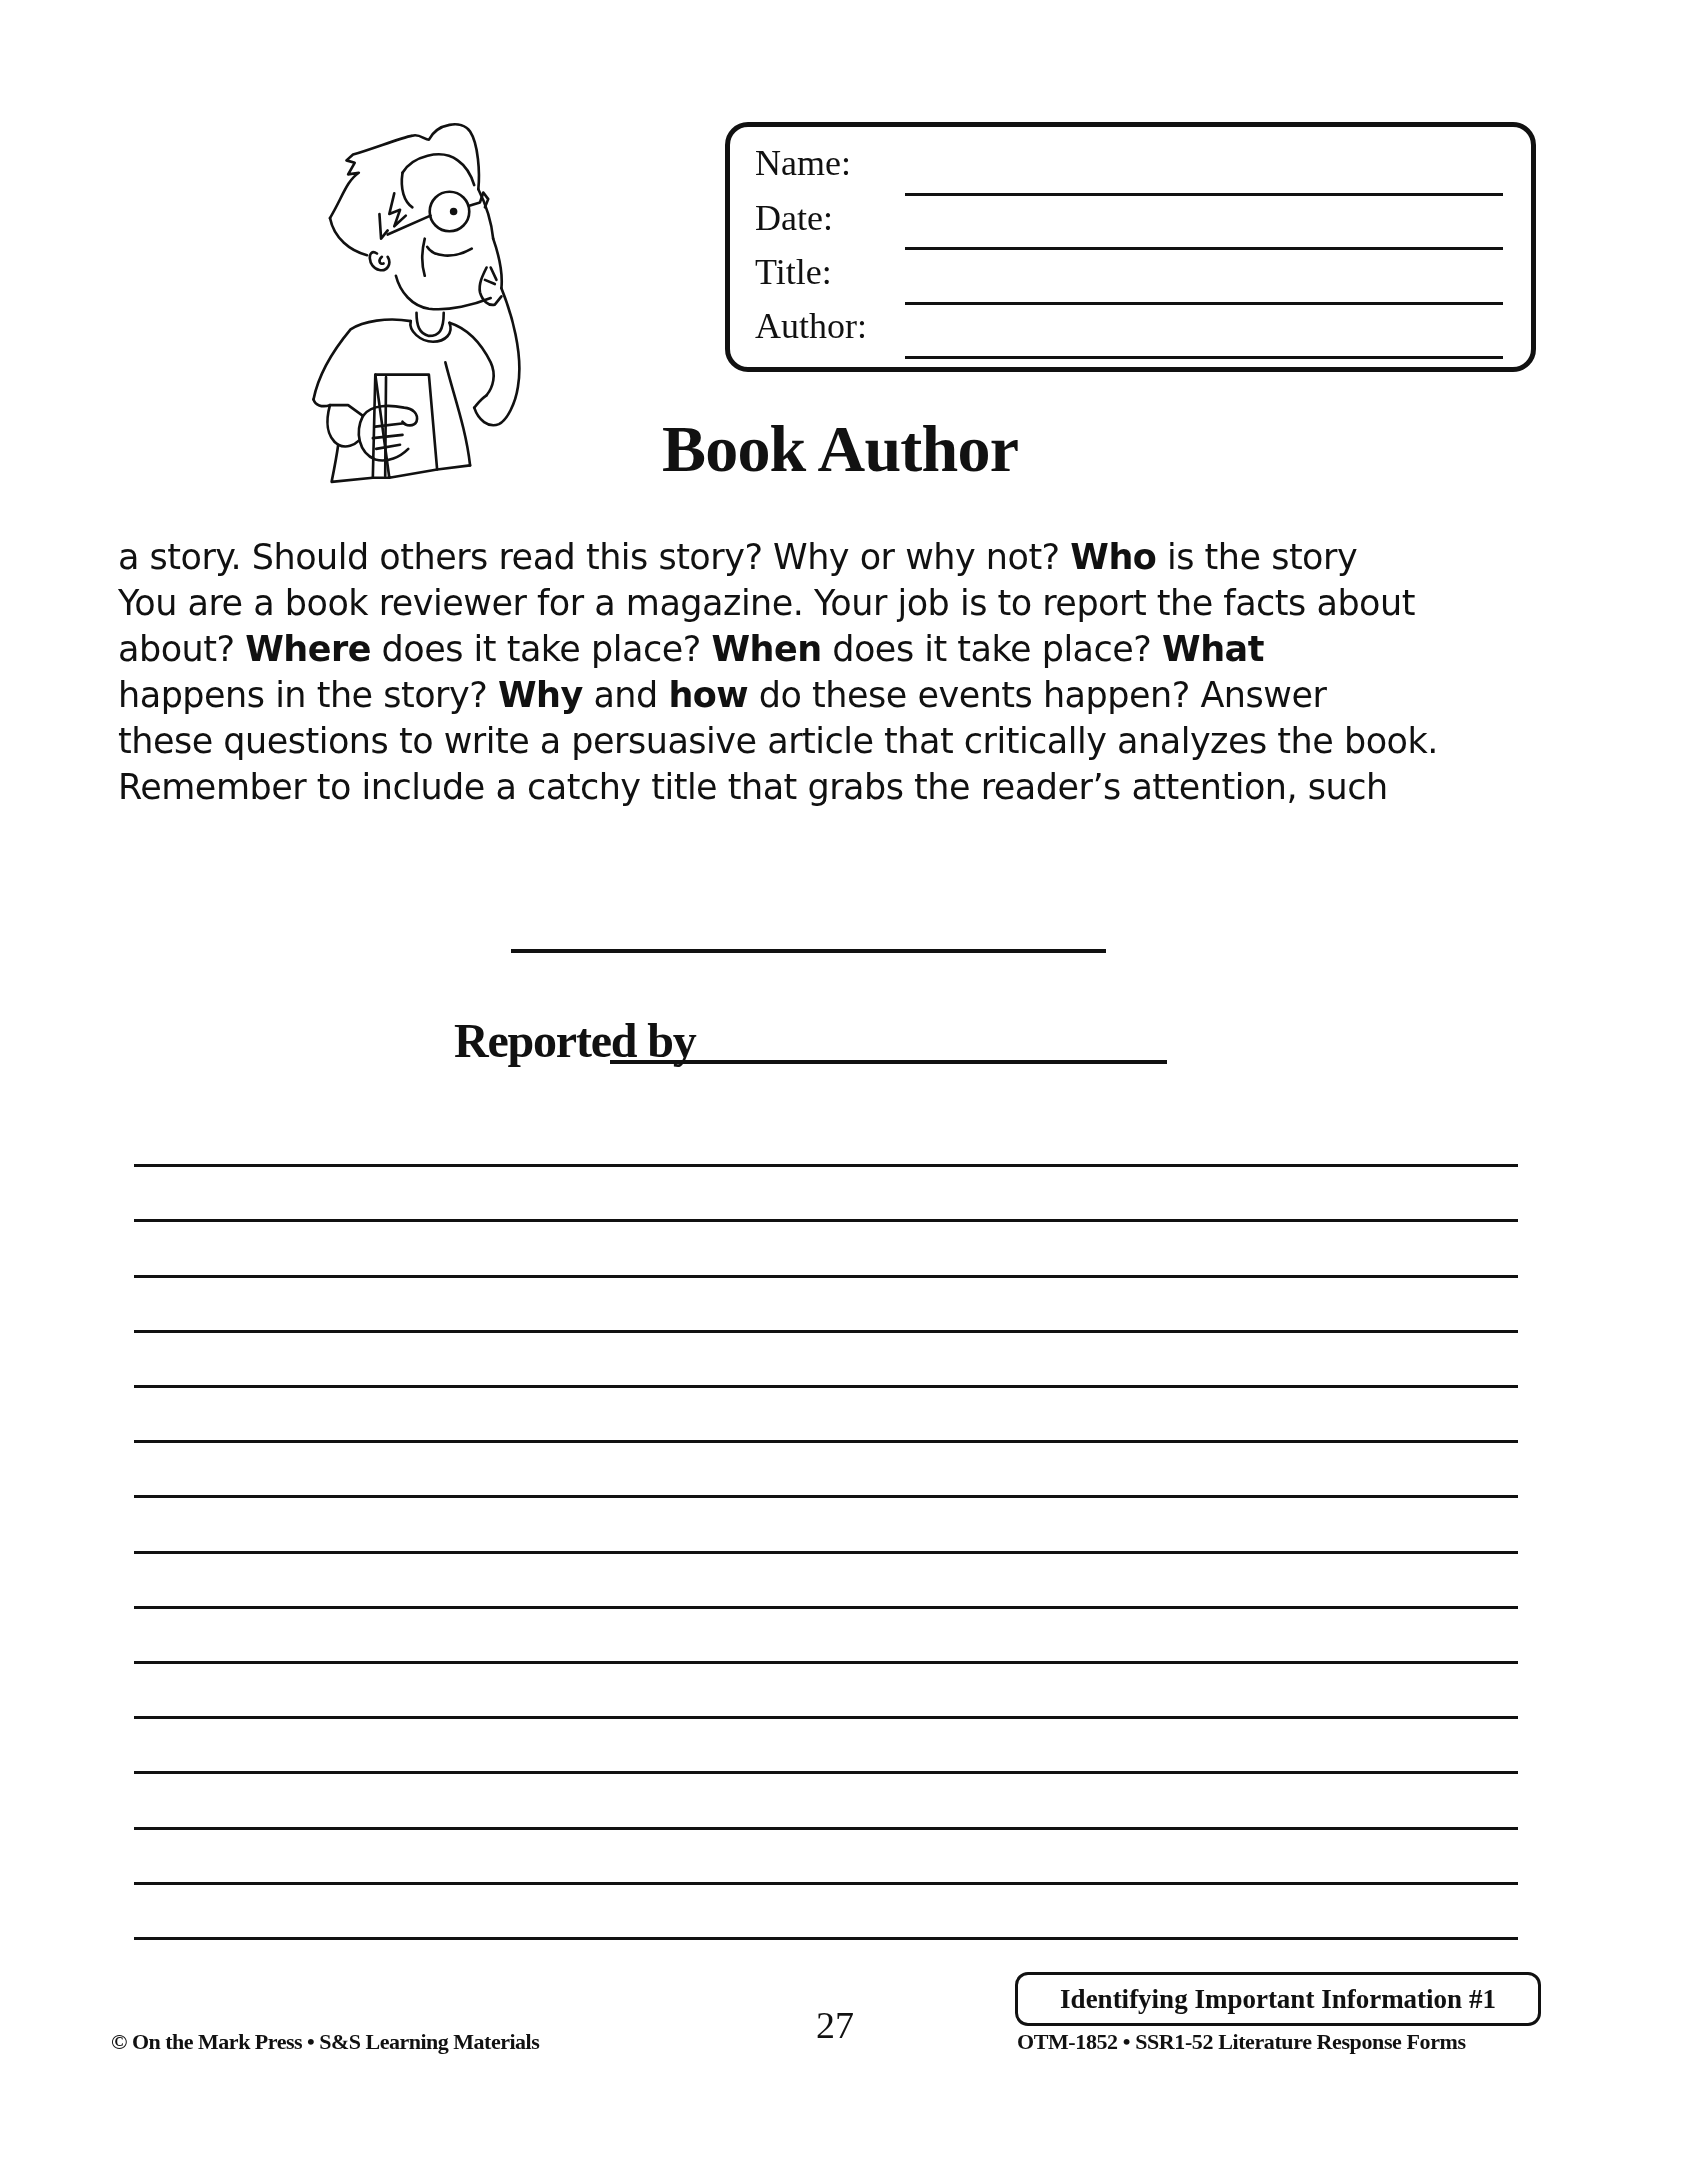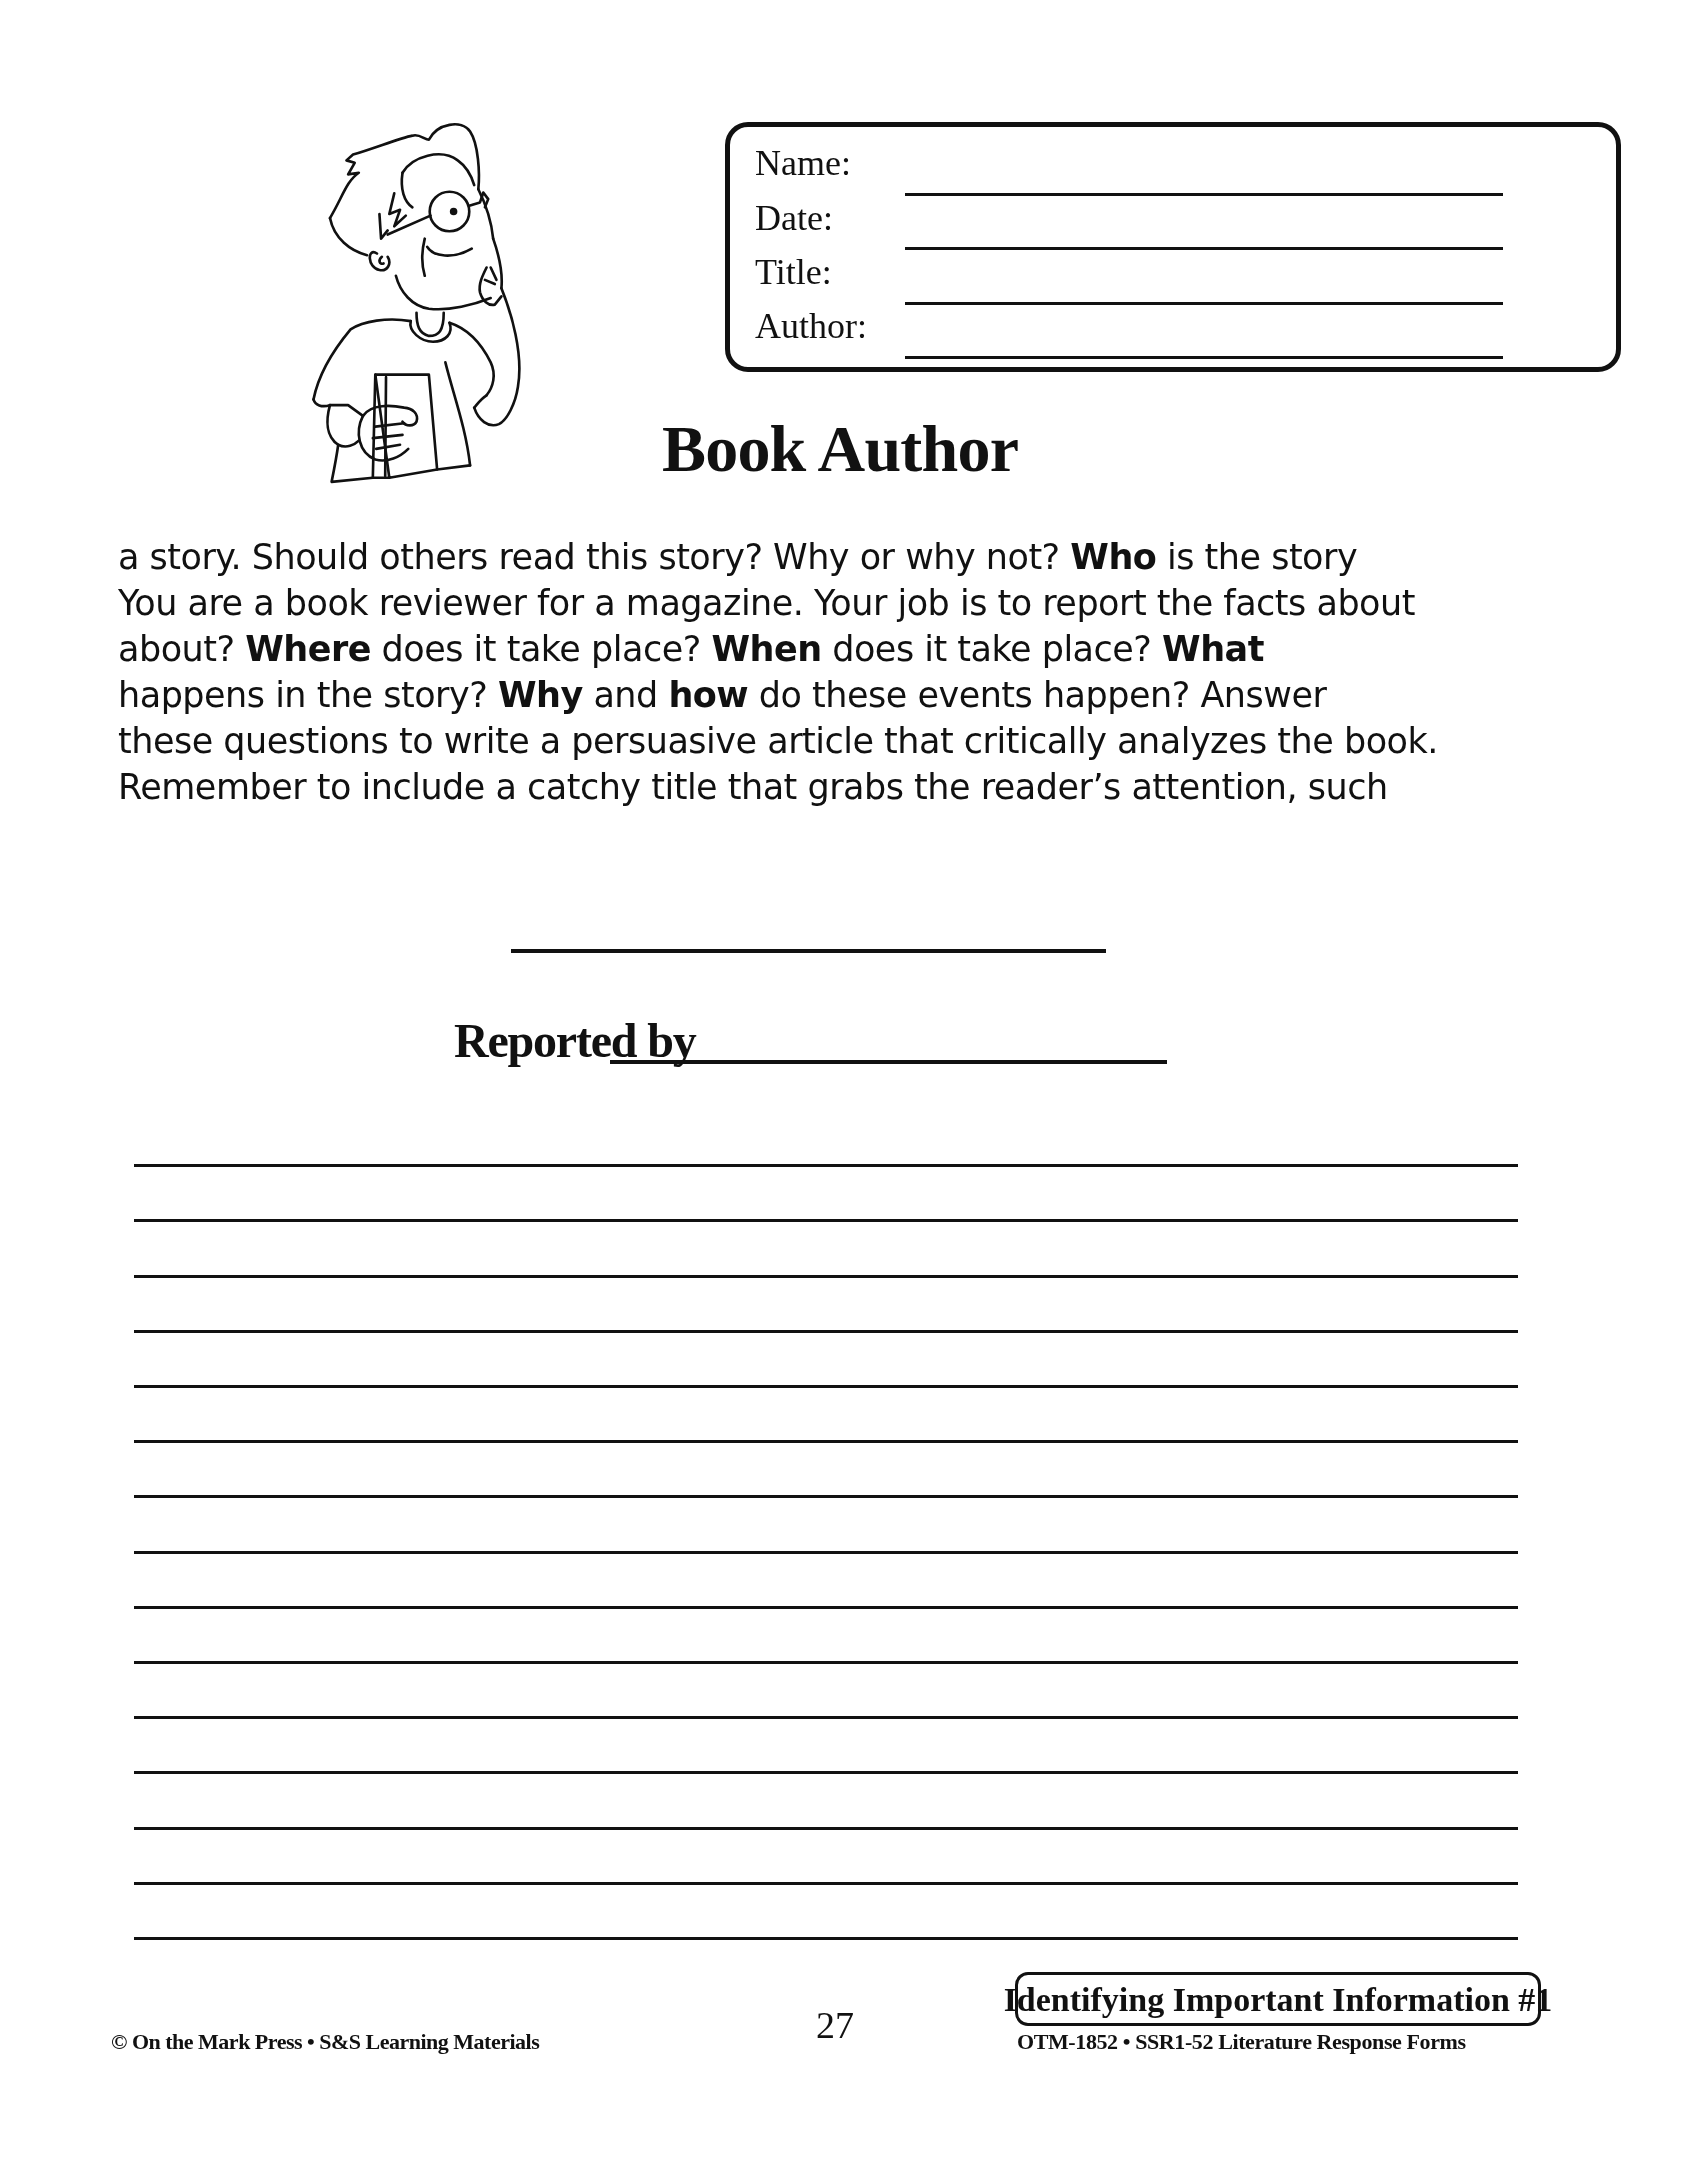--- a/index.html
+++ b/index.html
@@ -3,21 +3,21 @@
   <meta charset="utf-8">
   <style>
     html, body { margin: 0; padding: 0; background: #ffffff; }
     body { width: 1687px; height: 2183px; position: relative; overflow: hidden; color: #111; }
 
     
     #illustration { position: absolute; left: 297px; top: 115px; width: 272px; height: 371px; }
 
     
     #info-box {
-      position: absolute; left: 725px; top: 122px; width: 896px; height: 250px;
+      position: absolute; left: 725px; top: 122px; width: 811px; height: 250px;
       border: 5.8px solid #111; border-radius: 23px; box-sizing: border-box;
     }
     .field-label {
       position: absolute; left: 25px;
       font-family: "Liberation Serif", "DejaVu Serif", serif;
       font-size: 36px; line-height: 36px; color: #111; white-space: nowrap;
     }
     .field-line {
       position: absolute; left: 175px; width: 598px; height: 0;
       border-top: 3.3px solid #111;
@@ -85,21 +85,21 @@
     }
 
     
     #footer-topic-box {
       position: absolute; left: 1015px; top: 1972px; width: 526px; height: 54px;
       border: 3.3px solid #111; border-radius: 13px; box-sizing: border-box;
       display: flex; align-items: center; justify-content: center;
     }
     #footer-topic {
       font-family: "Liberation Serif", "DejaVu Serif", serif; font-weight: bold;
-      font-size: 34px; line-height: 33px; white-space: nowrap; color: #111;
+      font-size: 27px; line-height: 33px; white-space: nowrap; color: #111;
     }
     #footer-left {
       position: absolute; left: 111px; top: 2028px;
       font-family: "Liberation Serif", "DejaVu Serif", serif; font-weight: bold;
       font-size: 22px; line-height: 28px; white-space: nowrap; letter-spacing: -0.5px;
     }
     #page-number {
       position: absolute; left: 816px; top: 2009px;
       font-family: "Liberation Serif", "DejaVu Serif", serif;
       font-size: 38px; line-height: 33px; white-space: nowrap;

